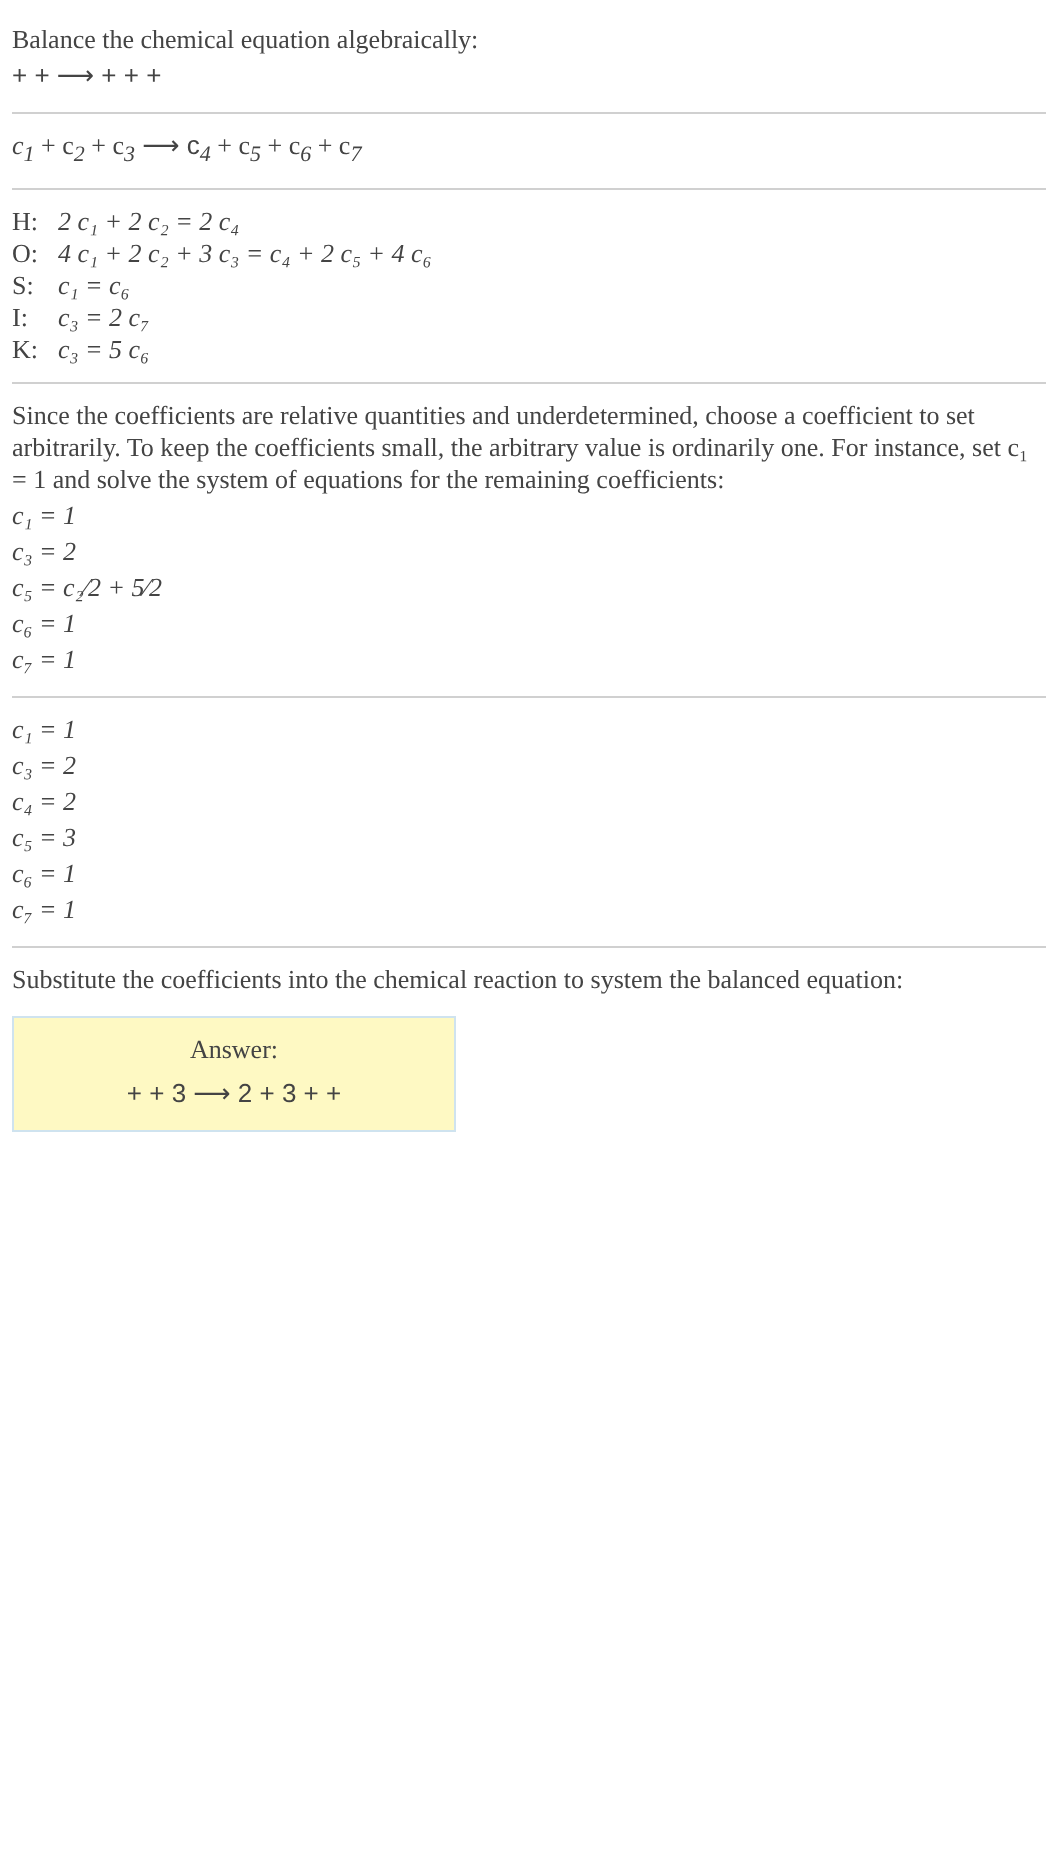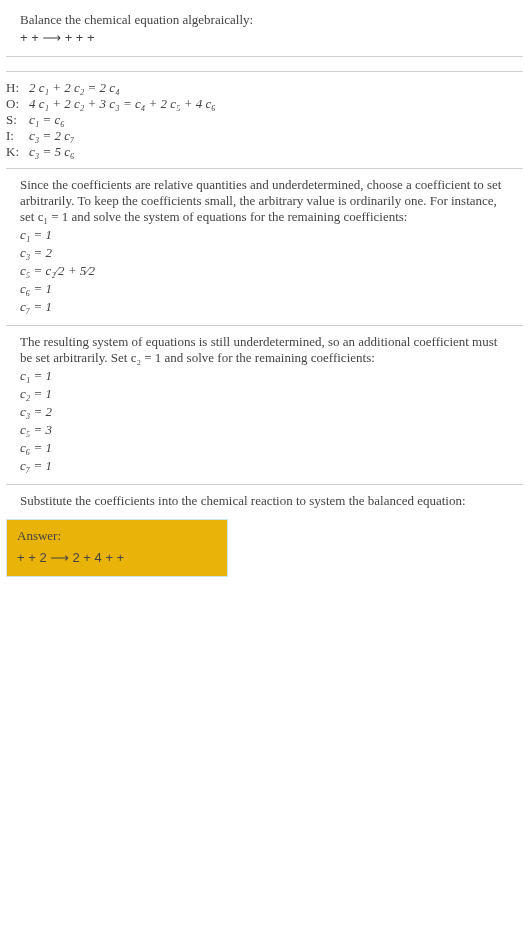--- a/index.html
+++ b/index.html
@@ -15,50 +15,54 @@
     padding: 4px 6px 10px 6px;
   }
   .section {
     padding: 6px 0 8px 0;
   }
   .hr {
     border: none;
     border-top: 1px solid #d0d0d0;
     margin: 0;
   }
-  .line { margin: 2px 14px; }
+  .line { margin: 2px 0; }
   .sub { font-style: italic; font-size: 11px; vertical-align: sub; }
   .i { font-style: italic; }
   .arrow { font-family: Arial, sans-serif; }
   .eqtable { border-collapse: collapse; margin-top: 2px;}
   .eqtable td { padding: 0 6px 0 0; vertical-align: top; white-space: nowrap;}
   .eqtable td.lbl { padding-right: 10px; }
   .answer-box {
     margin-top: 8px;
-    background: #eab308;
+    background: #fef9c3;
     border: 1px solid #cfe3ef;
     padding: 8px 10px 10px 10px;
     display: inline-block;
     min-width: 200px;
+    text-align: center;
   }
   .answer-box .atitle { margin-bottom: 6px; }
 </style>
 </head>
 <body>
 
 <div class="page">
 
   <div class="section">
     <div class="line">Balance the chemical equation algebraically:</div>
     <div class="line"><span class="arrow"> +  +   ⟶   +  +  + </span></div>
   </div>
 
   <hr class="hr">
 
   <div class="section">
+    <div class="line">
+      <span class="i">c</span><span class="sub">1</span><span>  + c</span><span class="sub">2</span><span>  + c</span><span class="sub">3</span><span class="arrow">   ⟶  c</span><span class="sub">4</span><span>  + c</span><span class="sub">5</span><span>  + c</span><span class="sub">6</span><span>  + c</span><span class="sub">7</span>
+    </div>
   </div>
 
   <hr class="hr">
 
   <div class="section">
     <table class="eqtable">
       <tbody>
           <tr>
             <td class="lbl">H:</td>
             <td class="i">2 c₁ + 2 c₂ = 2 c₄</td>
@@ -90,32 +94,31 @@
     <div class="i line">c₁ = 1</div>
     <div class="i line">c₃ = 2</div>
     <div class="i line">c₅ = c₂⁄2 + 5⁄2</div>
     <div class="i line">c₆ = 1</div>
     <div class="i line">c₇ = 1</div>
   </div>
 
   <hr class="hr">
 
   <div class="section">
-    <div class="line">The resulting system of equations is still underdetermined, so an additional coefficient must be set arbitrarily. Set c₂ = 1 and solve for the remaining coefficients:</div>
     <div class="i line">c₁ = 1</div>
-    <div class="i line">c₂ = 1</div>
     <div class="i line">c₃ = 2</div>
+    <div class="i line">c₄ = 2</div>
     <div class="i line">c₅ = 3</div>
     <div class="i line">c₆ = 1</div>
     <div class="i line">c₇ = 1</div>
   </div>
 
   <hr class="hr">
 
   <div class="section">
     <div class="line">Substitute the coefficients into the chemical reaction to system the balanced equation:</div>
     <div class="answer-box">
       <div class="atitle">Answer:</div>
-      <div><span class="arrow"> +  + 2  ⟶  2  + 4  +  + </span></div>
+      <div><span class="arrow"> +  + 3  ⟶  2  + 3  +  + </span></div>
     </div>
   </div>
 
 </div>
 
 </body></html>

